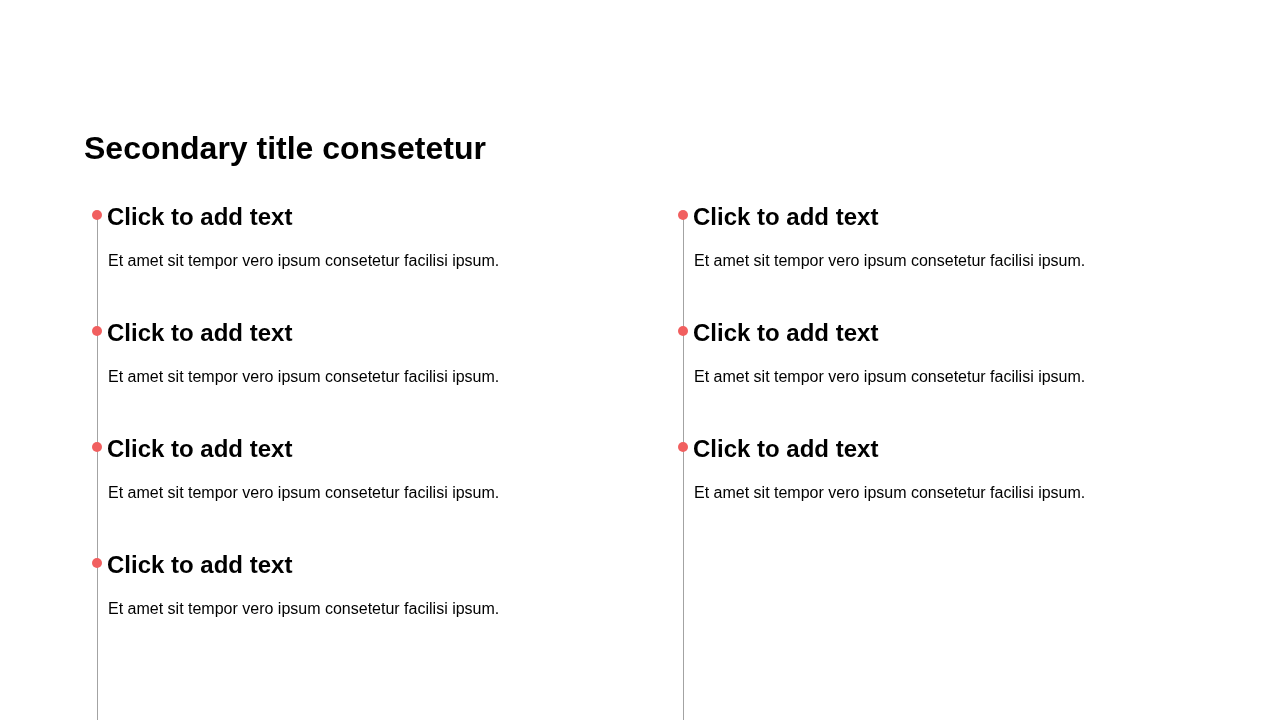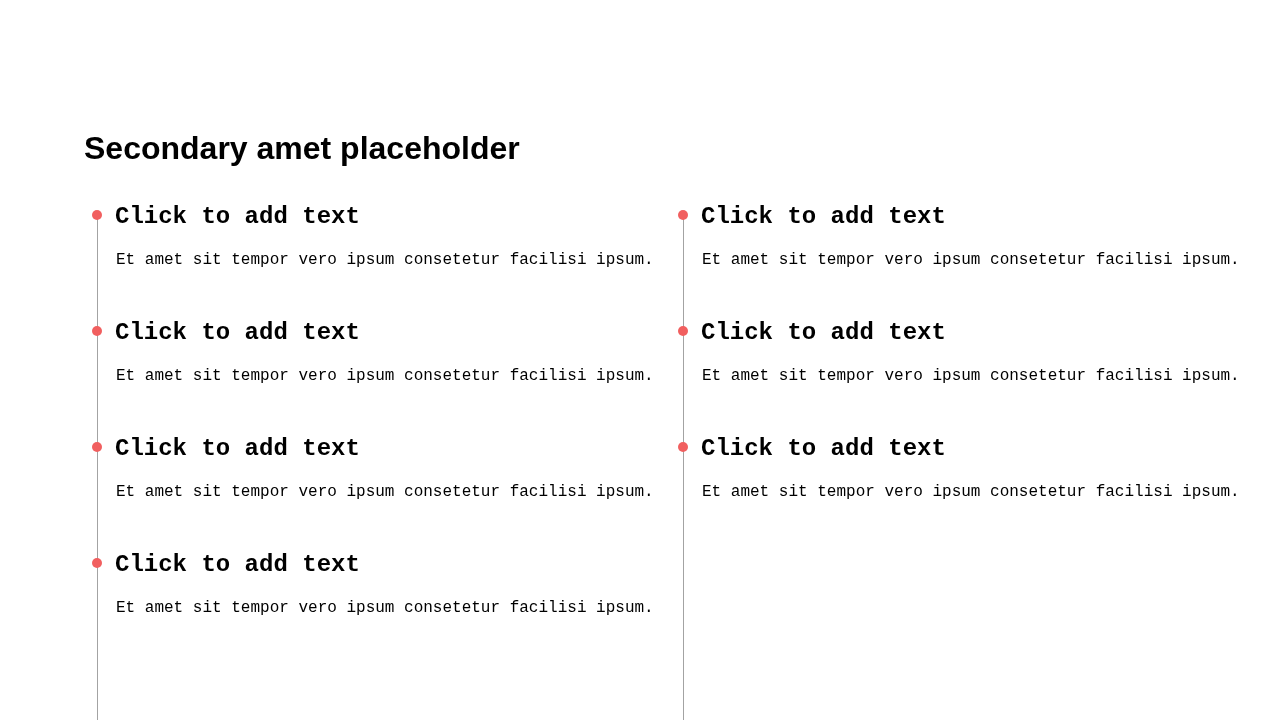--- a/index.html
+++ b/index.html
@@ -39,23 +39,22 @@
   .timeline-line {
     position: absolute;
     left: 0;
     top: 12px;
     width: 1px;
     height: 505px;
     background: var(--line, #a3a3a3);
   }
   .timeline-item {
     position: relative;
-    padding-left: 18px;
+    padding-left: 10px;
     margin-bottom: 49px;
-    font-family: Liberation Mono, monospace;
   }
   .timeline-dot {
     position: absolute;
     left: -5px;
     top: 7px;
     width: 10px;
     height: 10px;
     border-radius: 50%;
     background: var(--dot, #f15f5f);
   }
@@ -70,21 +69,21 @@
     margin: 1px;
     font-size: 16px;
     line-height: 19px;
     white-space: nowrap;
   }
 </style>
 </head>
 <body>
 
 <div class="slide" style="--bg: #ffffff; --text: #000000; --dot: #f15f5f; --line: #a3a3a3;">
-  <h1 class="slide-title">Secondary amet placeholder</h1>
+  <h1 class="slide-title">Secondary title consetetur</h1>
 
   <div class="column column-left">
     <div class="timeline-line"></div>
   <div class="timeline-item">
         <span class="timeline-dot"></span>
         <h2 class="item-heading">Click to add text</h2>
         <p class="item-body">Et amet sit tempor vero ipsum consetetur facilisi ipsum.</p>
       </div>
       <div class="timeline-item">
         <span class="timeline-dot"></span>

